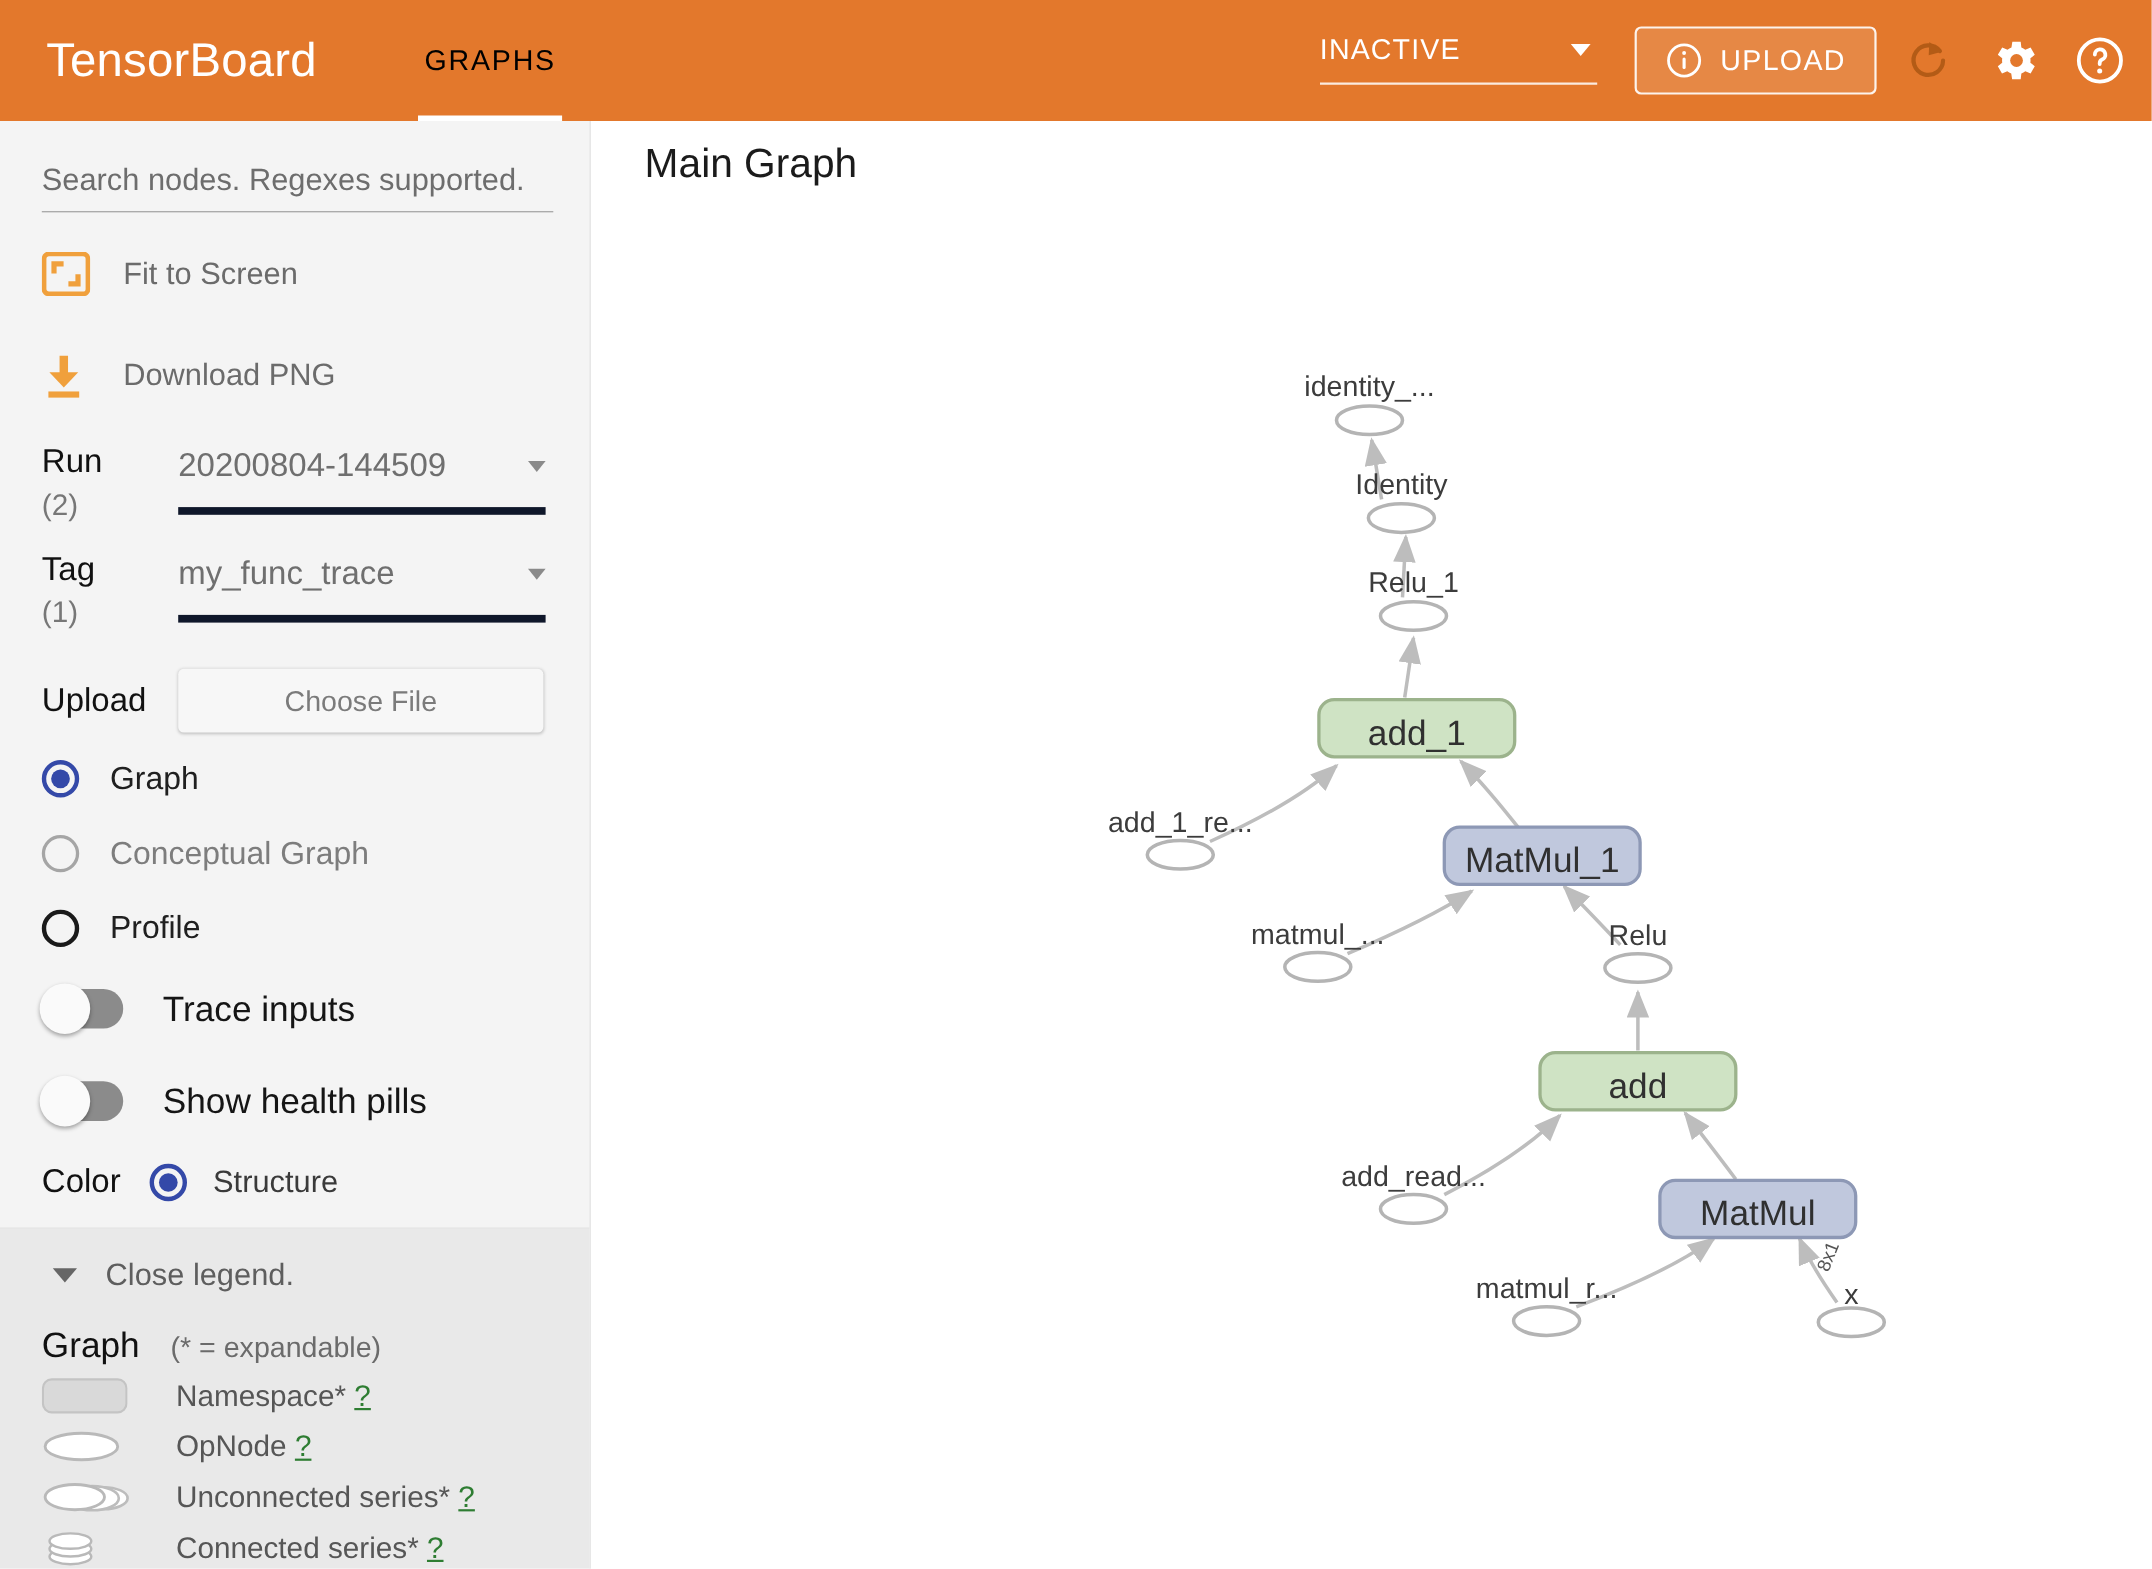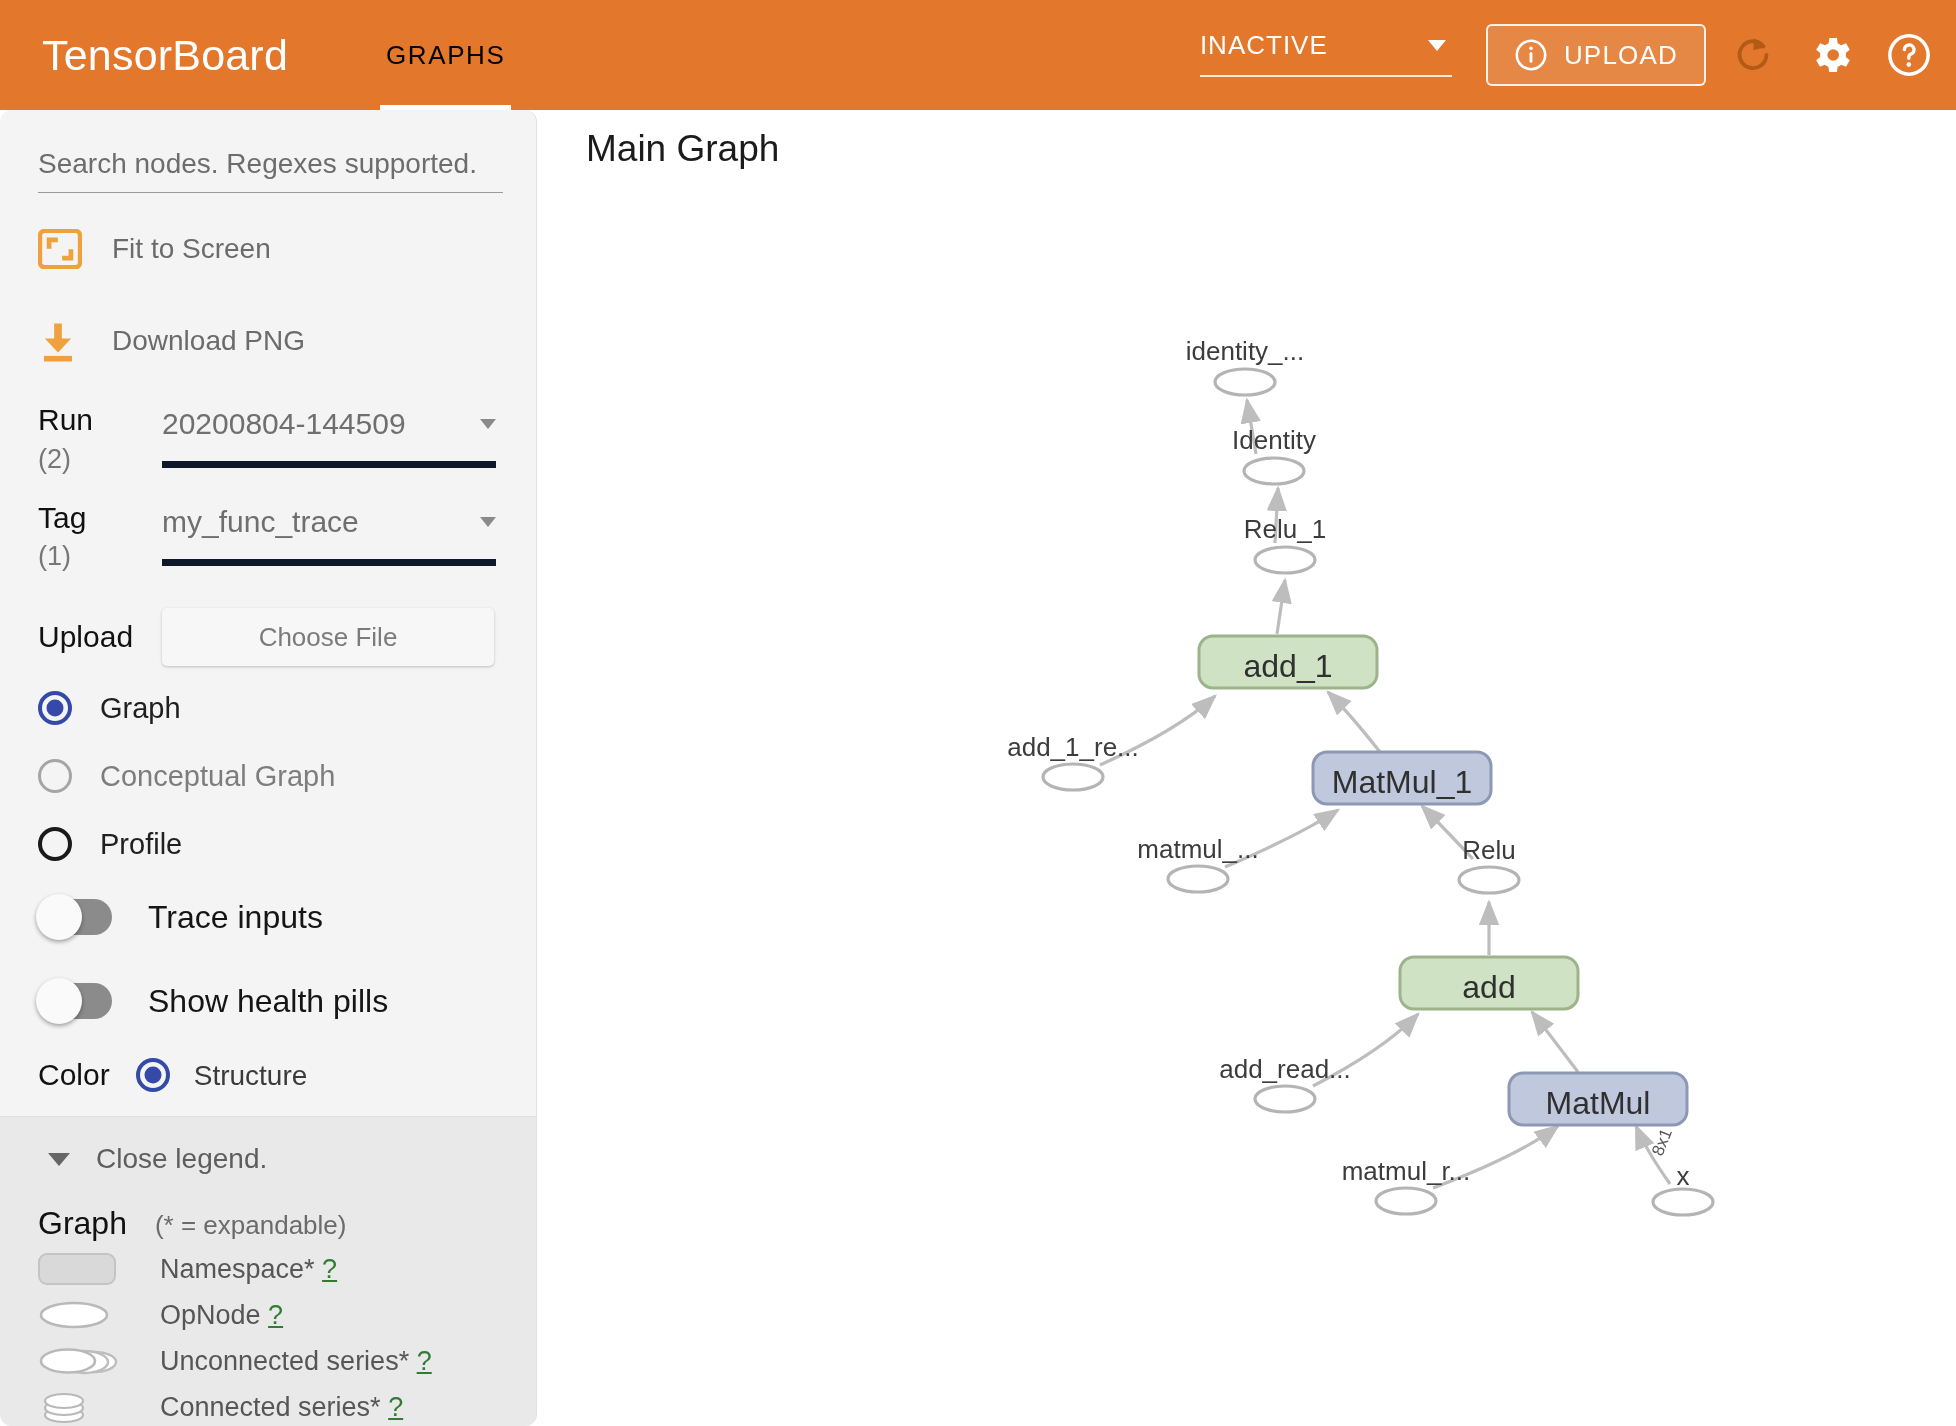--- a/index.html
+++ b/index.html
@@ -62,21 +62,20 @@
   }
 
   
   .body-wrap { position: absolute; top: 110px; left: 0; width: 1956px; height: 1316px; }
   .sidebar {
     position: absolute; left: 0; top: 0;
     width: 537px; height: 1316px;
     background: #f4f4f4;
     border-right: 1px solid #e0e0e0;
     overflow: hidden;
-    border-radius: 12px;
   }
   .sidebar-top { padding: 0 38px; }
 
   .search-field {
     margin-top: 38px;
     border: none; border-bottom: 1px solid #9a9a9a;
     background: transparent; width: 465px;
     font-size: 28px; color: #5b5b5b; padding: 0 0 12px 0;
     font-family: "Liberation Sans", sans-serif;
     outline: none;
@@ -137,21 +136,21 @@
     width: 74px; height: 36px; border-radius: 18px;
     background: #8b8b8b; position: relative; flex: none;
   }
   .toggle::after {
     content: ""; position: absolute; left: -2px; top: -5px;
     width: 46px; height: 46px; border-radius: 50%;
     background: #fafafa; box-shadow: 0 2px 4px rgba(0,0,0,.35);
   }
   .toggle-row .tlbl { font-size: 32px; color: #151515; margin-left: 36px; }
 
-  .color-row { display: flex; align-items: flex-end; margin-top: 20px; padding-bottom: 24px; }
+  .color-row { display: flex; align-items: center; margin-top: 20px; padding-bottom: 24px; }
   .color-row .clbl { font-size: 30px; color: #111; }
   .color-row .rlbl { font-size: 28px; color: #3a3a3a; margin-left: 24px; }
   .color-row .radio { margin-left: 26px; }
 
   .divider { height: 1px; background: #dedede; }
 
   
   .legend { background: #e9e9e9; padding: 26px 38px 0 38px; height: 100%; }
   .legend-close { display: flex; align-items: center; cursor: pointer; }
   .chev {

